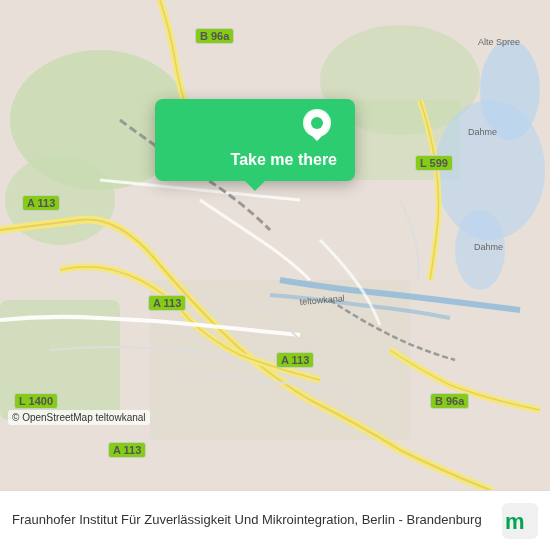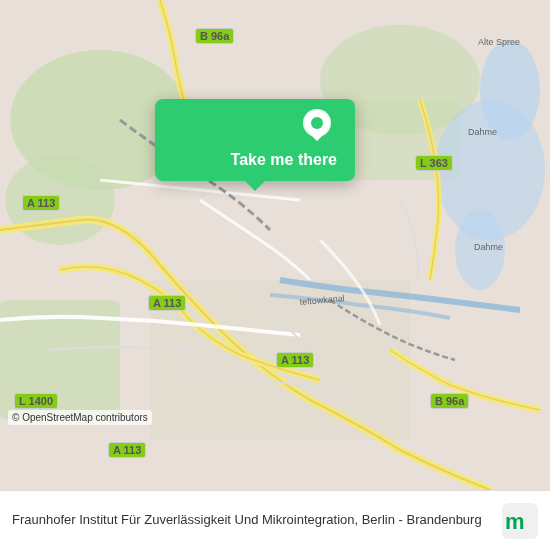--- a/index.html
+++ b/index.html
@@ -177,39 +177,39 @@
 
     <text x="300" y="305" font-size="9" fill="#666" transform="rotate(-5, 300, 305)">teltowkanal</text>
 
     <text x="478" y="45" font-size="9" fill="#666">Alte Spree</text>
 
     <text x="468" y="135" font-size="9" fill="#666">Dahme</text>
     <text x="474" y="250" font-size="9" fill="#666">Dahme</text>
   </svg>
 
   <div class="road-label" style="top:28px; left:195px;">B 96a</div>
-  <div class="road-label" style="top:155px; left:415px;">L 363</div>
+  <div class="road-label" style="top:155px; left:415px;">L 599</div>
   <div class="road-label" style="top:195px; left:22px;">A 113</div>
   <div class="road-label" style="top:295px; left:148px;">A 113</div>
   <div class="road-label" style="top:352px; left:276px;">A 113</div>
   <div class="road-label" style="top:442px; left:108px;">A 113</div>
   <div class="road-label" style="top:393px; left:430px;">B 96a</div>
   <div class="road-label" style="top:393px; left:14px;">L 1400</div>
 
   <div class="popup-card">
 
     <svg class="pin-icon" viewBox="0 0 40 40" xmlns="http://www.w3.org/2000/svg">
       <circle cx="20" cy="18" r="14" fill="white" opacity="0.9"></circle>
       <path d="M20 6 C13.4 6 8 11.4 8 18 C8 25.5 20 36 20 36 C20 36 32 25.5 32 18 C32 11.4 26.6 6 20 6Z" fill="white"></path>
       <circle cx="20" cy="18" r="6" fill="#2ecc71"></circle>
     </svg>
     <span class="popup-label">Take me there</span>
   </div>
 
-  <div class="attribution">© OpenStreetMap contributors</div>
+  <div class="attribution">© OpenStreetMap teltowkanal</div>
 </div>
 
 <div id="info-bar">
   <div class="info-text">Fraunhofer Institut Für Zuverlässigkeit Und Mikrointegration, Berlin - Brandenburg</div>
   <div class="moovit-logo">
     <svg class="moovit-icon" viewBox="0 0 36 36" xmlns="http://www.w3.org/2000/svg">
       <rect width="36" height="36" rx="6" fill="#f0f0f0"></rect>
 
       <text x="3" y="26" font-size="22" font-weight="bold" fill="#00a651" font-family="Arial">m</text>
     </svg>

